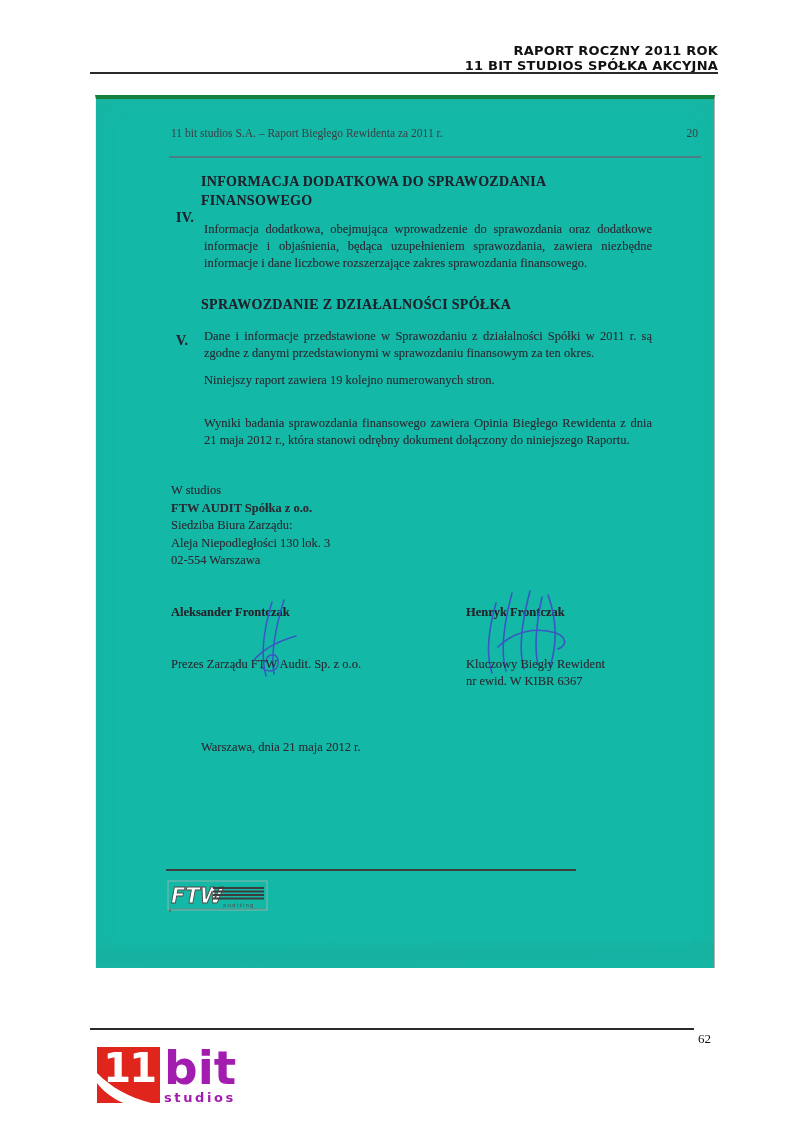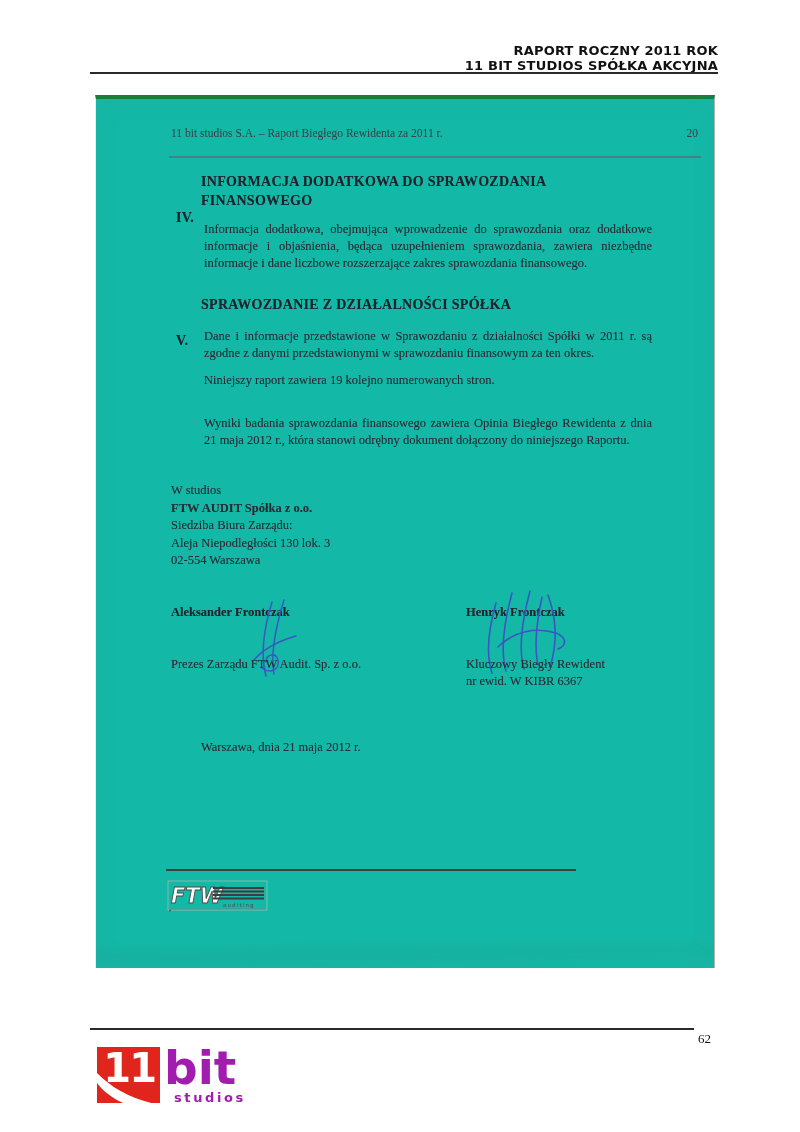--- a/index.html
+++ b/index.html
@@ -91,21 +91,21 @@
   .bitlogo { position:absolute; left:97px; top:1047px; display:flex; align-items:flex-start; }
   .bitlogo .tile { position:relative; width:63px; height:56px; background:#e0251c; overflow:hidden; }
   .bitlogo .tile .num11 {
     position:absolute; right:5px; top:0px;
     font-family:"DejaVu Sans", sans-serif; font-weight:800; font-style:normal;
     font-size:40px; line-height:42px; color:#fff; letter-spacing:-2px;
   }
   .bitlogo .tile svg { position:absolute; left:0; top:0; }
   .bitlogo .words { margin-left:4px; margin-top:0px; font-family:"DejaVu Sans", sans-serif; color:#a21caf; }
   .bitlogo .word-bit { font-size:47px; font-weight:900; line-height:42px; letter-spacing:0px; }
-  .bitlogo .word-studios { font-size:13px; font-weight:700; letter-spacing:2.6px; margin-top:1px; margin-left:10px; }
+  .bitlogo .word-studios { font-size:13px; font-weight:700; letter-spacing:2.6px; margin-top:1px; margin-left:0; }
 </style>
 </head>
 <body>
 
 <div class="page">
 
   <div class="hdr">
     <div>RAPORT ROCZNY 2011 ROK</div>
     <div>11 BIT STUDIOS SPÓŁKA AKCYJNA</div>
   </div>

